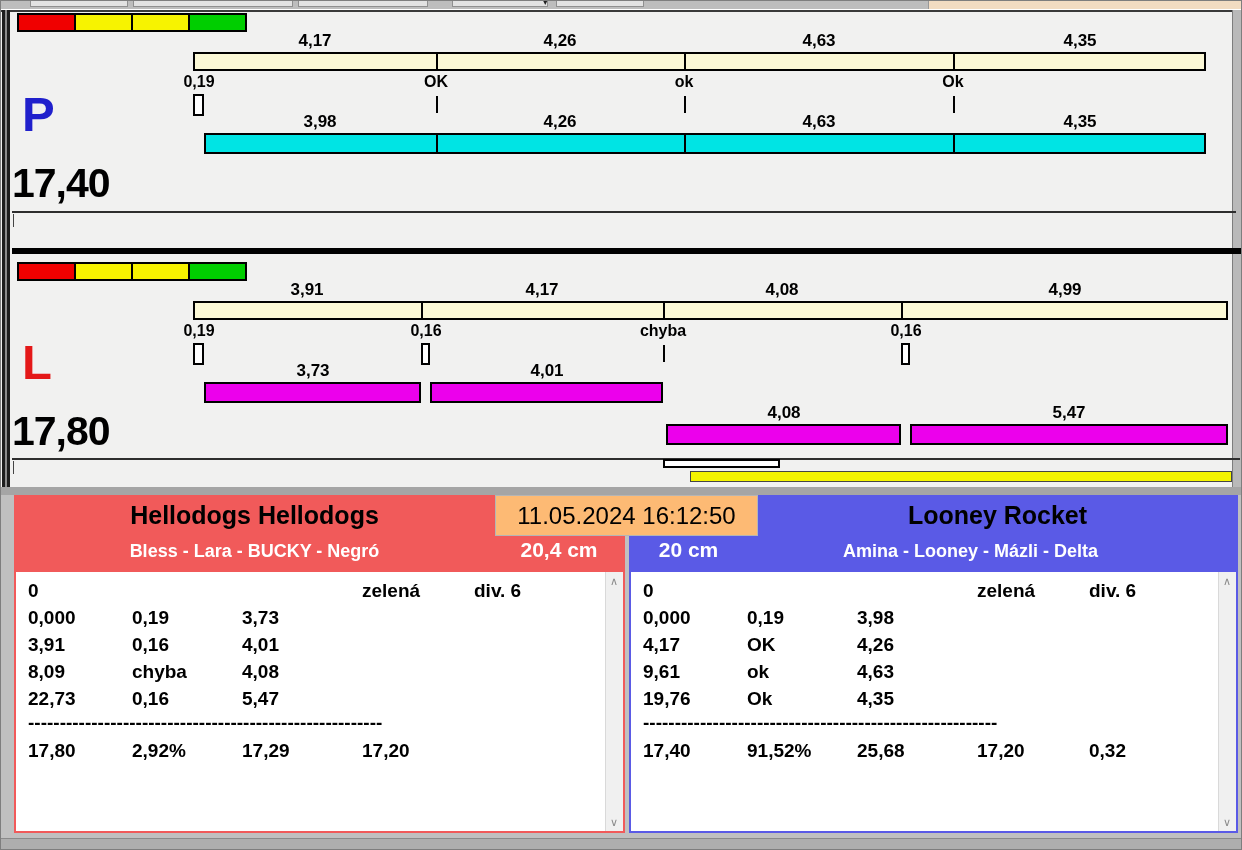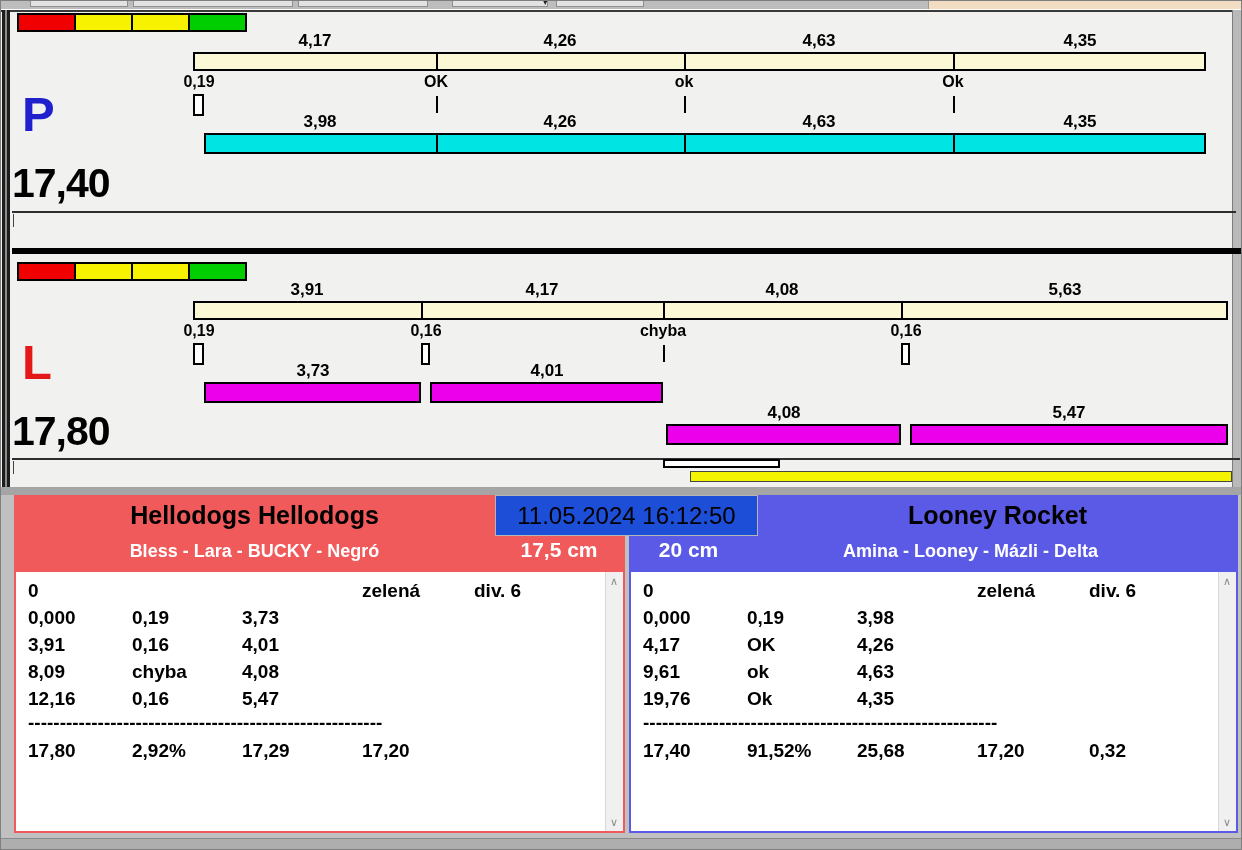--- a/index.html
+++ b/index.html
@@ -28,21 +28,21 @@
   
   .rerun-outline{position:absolute;left:663px;top:459px;width:117px;height:9px;background:#fff;border:2px solid #000;box-sizing:border-box;}
   .rerun-yellow{position:absolute;left:690px;top:471px;width:542px;height:11px;background:#f4f400;border:1px solid #444;box-sizing:border-box;}
   
   .panel{position:absolute;left:0;top:487px;width:1242px;height:363px;background:#c0c0c0;}
   .band{position:absolute;left:0;top:487px;width:1242px;height:8px;background:#a5a5a5;}
   .chead{position:absolute;top:495px;height:75px;}
   .team-title{position:absolute;top:501px;width:481px;text-align:center;font-weight:bold;font-size:25px;color:#000;}
   .team-dogs{position:absolute;top:541px;width:481px;text-align:center;font-weight:bold;font-size:18px;color:#fff;}
   .team-height{position:absolute;top:538px;text-align:center;font-weight:bold;font-size:21px;color:#fff;}
-  .datetime{position:absolute;left:495px;top:495px;width:263px;height:41px;background:#1d4ed8;border:1px solid #b5b5b5;
+  .datetime{position:absolute;left:495px;top:495px;width:263px;height:41px;background:#fdba74;border:1px solid #b5b5b5;
             box-sizing:border-box;text-align:center;line-height:39px;font-size:24px;z-index:5;}
   .list{position:absolute;top:570px;height:263px;background:#fff;box-sizing:border-box;}
   .sbar{position:absolute;right:0;top:0;bottom:0;width:17px;background:#f0f0f0;border-left:1px solid #d9d9d9;}
   .arr{position:absolute;left:0;width:16px;text-align:center;font-size:11px;color:#8a8a8a;line-height:14px;}
   .arr.up{top:2px;}
   .arr.dn{bottom:2px;}
   .bstrip{position:absolute;left:0;top:838px;width:1242px;height:12px;background:#aeaeae;border-top:1px solid #8a8a8a;}
 </style>
 </head>
 <body>
@@ -108,21 +108,21 @@
     <div style="position: absolute; box-sizing: border-box; left: 74px; top: 3px; width: 59px; height: 19px; background: rgb(247, 243, 0); border: 2px solid rgb(0, 0, 0);"></div>
     <div style="position: absolute; box-sizing: border-box; left: 131px; top: 3px; width: 59px; height: 19px; background: rgb(247, 243, 0); border: 2px solid rgb(0, 0, 0);"></div>
     <div style="position: absolute; box-sizing: border-box; left: 188px; top: 3px; width: 59px; height: 19px; background: rgb(0, 206, 0); border: 2px solid rgb(0, 0, 0);"></div>
     <div style="position: absolute; box-sizing: border-box; left: 193px; top: 42px; width: 1035px; height: 19px; background: rgb(251, 248, 214); border: 2px solid rgb(0, 0, 0);"></div>
     <div style="position: absolute; box-sizing: border-box; left: 421px; top: 42px; width: 2px; height: 19px; background: rgb(0, 0, 0);"></div>
     <div style="position: absolute; box-sizing: border-box; left: 663px; top: 42px; width: 2px; height: 19px; background: rgb(0, 0, 0);"></div>
     <div style="position: absolute; box-sizing: border-box; left: 901px; top: 42px; width: 2px; height: 19px; background: rgb(0, 0, 0);"></div>
     <div style="position: absolute; box-sizing: border-box; left: 262px; top: 21px; width: 90px; text-align: center; font: bold 17px &quot;Liberation Sans&quot;, &quot;DejaVu Sans&quot;, sans-serif;">3,91</div>
     <div style="position: absolute; box-sizing: border-box; left: 497px; top: 21px; width: 90px; text-align: center; font: bold 17px &quot;Liberation Sans&quot;, &quot;DejaVu Sans&quot;, sans-serif;">4,17</div>
     <div style="position: absolute; box-sizing: border-box; left: 737px; top: 21px; width: 90px; text-align: center; font: bold 17px &quot;Liberation Sans&quot;, &quot;DejaVu Sans&quot;, sans-serif;">4,08</div>
-    <div style="position: absolute; box-sizing: border-box; left: 1020px; top: 21px; width: 90px; text-align: center; font: bold 17px &quot;Liberation Sans&quot;, &quot;DejaVu Sans&quot;, sans-serif;">5,63</div>
+    <div style="position: absolute; box-sizing: border-box; left: 1020px; top: 21px; width: 90px; text-align: center; font: bold 17px &quot;Liberation Sans&quot;, &quot;DejaVu Sans&quot;, sans-serif;">4,99</div>
     <div style="position: absolute; box-sizing: border-box; left: 154px; top: 63px; width: 90px; text-align: center; font: bold 16px &quot;Liberation Sans&quot;, &quot;DejaVu Sans&quot;, sans-serif;">0,19</div>
     <div style="position: absolute; box-sizing: border-box; left: 193px; top: 84px; width: 11px; height: 22px; background: rgb(255, 255, 255); border: 2px solid rgb(0, 0, 0);"></div>
     <div style="position: absolute; box-sizing: border-box; left: 381px; top: 63px; width: 90px; text-align: center; font: bold 16px &quot;Liberation Sans&quot;, &quot;DejaVu Sans&quot;, sans-serif;">0,16</div>
     <div style="position: absolute; box-sizing: border-box; left: 421px; top: 84px; width: 9px; height: 22px; background: rgb(255, 255, 255); border: 2px solid rgb(0, 0, 0);"></div>
     <div style="position: absolute; box-sizing: border-box; left: 618px; top: 63px; width: 90px; text-align: center; font: bold 16px &quot;Liberation Sans&quot;, &quot;DejaVu Sans&quot;, sans-serif;">chyba</div>
     <div style="position: absolute; box-sizing: border-box; left: 663px; top: 86px; width: 2px; height: 17px; background: rgb(0, 0, 0);"></div>
     <div style="position: absolute; box-sizing: border-box; left: 861px; top: 63px; width: 90px; text-align: center; font: bold 16px &quot;Liberation Sans&quot;, &quot;DejaVu Sans&quot;, sans-serif;">0,16</div>
     <div style="position: absolute; box-sizing: border-box; left: 901px; top: 84px; width: 9px; height: 22px; background: rgb(255, 255, 255); border: 2px solid rgb(0, 0, 0);"></div>
     <div style="position: absolute; box-sizing: border-box; left: 204px; top: 123px; width: 217px; height: 21px; background: rgb(236, 0, 236); border: 2px solid rgb(0, 0, 0);"></div>
     <div style="position: absolute; box-sizing: border-box; left: 268px; top: 102px; width: 90px; text-align: center; font: bold 17px &quot;Liberation Sans&quot;, &quot;DejaVu Sans&quot;, sans-serif;">3,73</div>
@@ -142,21 +142,21 @@
 <div class="rerun-yellow"></div>
 
 <div class="panel"></div>
 <div class="band"></div>
 
 <div class="chead" style="left: 14px; width: 611px; background: rgb(241, 90, 90);"></div>
 <div class="chead" style="left: 629px; width: 609px; background: rgb(90, 90, 230);"></div>
 
 <div class="team-title" style="left:14px;">Hellodogs Hellodogs</div>
 <div class="team-dogs" style="left:14px;">Bless - Lara - BUCKY - Negró</div>
-<div class="team-height" style="left:498px;width:122px;">17,5 cm</div>
+<div class="team-height" style="left:498px;width:122px;">20,4 cm</div>
 
 <div class="team-title" style="left:757px;">Looney Rocket</div>
 <div class="team-dogs" style="left:730px;">Amina - Looney - Mázli - Delta</div>
 <div class="team-height" style="left:631px;width:115px;">20 cm</div>
 
 <div class="datetime">11.05.2024 16:12:50</div>
 
 <div class="list" id="log-0" style="left: 14px; width: 611px; border: 2px solid rgb(241, 90, 90);">
   <div class="sbar">
     <span class="arr up">∧</span>
@@ -167,21 +167,21 @@
     <span style="position: absolute; left: 458px; top: 8px; font: bold 19px &quot;Liberation Sans&quot;, &quot;DejaVu Sans&quot;, sans-serif; white-space: pre;">div. 6</span>
     <span style="position: absolute; left: 12px; top: 35px; font: bold 19px &quot;Liberation Sans&quot;, &quot;DejaVu Sans&quot;, sans-serif; white-space: pre;">0,000</span>
     <span style="position: absolute; left: 116px; top: 35px; font: bold 19px &quot;Liberation Sans&quot;, &quot;DejaVu Sans&quot;, sans-serif; white-space: pre;">0,19</span>
     <span style="position: absolute; left: 226px; top: 35px; font: bold 19px &quot;Liberation Sans&quot;, &quot;DejaVu Sans&quot;, sans-serif; white-space: pre;">3,73</span>
     <span style="position: absolute; left: 12px; top: 62px; font: bold 19px &quot;Liberation Sans&quot;, &quot;DejaVu Sans&quot;, sans-serif; white-space: pre;">3,91</span>
     <span style="position: absolute; left: 116px; top: 62px; font: bold 19px &quot;Liberation Sans&quot;, &quot;DejaVu Sans&quot;, sans-serif; white-space: pre;">0,16</span>
     <span style="position: absolute; left: 226px; top: 62px; font: bold 19px &quot;Liberation Sans&quot;, &quot;DejaVu Sans&quot;, sans-serif; white-space: pre;">4,01</span>
     <span style="position: absolute; left: 12px; top: 89px; font: bold 19px &quot;Liberation Sans&quot;, &quot;DejaVu Sans&quot;, sans-serif; white-space: pre;">8,09</span>
     <span style="position: absolute; left: 116px; top: 89px; font: bold 19px &quot;Liberation Sans&quot;, &quot;DejaVu Sans&quot;, sans-serif; white-space: pre;">chyba</span>
     <span style="position: absolute; left: 226px; top: 89px; font: bold 19px &quot;Liberation Sans&quot;, &quot;DejaVu Sans&quot;, sans-serif; white-space: pre;">4,08</span>
-    <span style="position: absolute; left: 12px; top: 116px; font: bold 19px &quot;Liberation Sans&quot;, &quot;DejaVu Sans&quot;, sans-serif; white-space: pre;">12,16</span>
+    <span style="position: absolute; left: 12px; top: 116px; font: bold 19px &quot;Liberation Sans&quot;, &quot;DejaVu Sans&quot;, sans-serif; white-space: pre;">22,73</span>
     <span style="position: absolute; left: 116px; top: 116px; font: bold 19px &quot;Liberation Sans&quot;, &quot;DejaVu Sans&quot;, sans-serif; white-space: pre;">0,16</span>
     <span style="position: absolute; left: 226px; top: 116px; font: bold 19px &quot;Liberation Sans&quot;, &quot;DejaVu Sans&quot;, sans-serif; white-space: pre;">5,47</span>
     <span style="position: absolute; left: 12px; top: 140px; font: bold 19px &quot;Liberation Sans&quot;, &quot;DejaVu Sans&quot;, sans-serif; white-space: pre;">--------------------------------------------------------</span>
     <span style="position: absolute; left: 12px; top: 168px; font: bold 19px &quot;Liberation Sans&quot;, &quot;DejaVu Sans&quot;, sans-serif; white-space: pre;">17,80</span>
     <span style="position: absolute; left: 116px; top: 168px; font: bold 19px &quot;Liberation Sans&quot;, &quot;DejaVu Sans&quot;, sans-serif; white-space: pre;">2,92%</span>
     <span style="position: absolute; left: 226px; top: 168px; font: bold 19px &quot;Liberation Sans&quot;, &quot;DejaVu Sans&quot;, sans-serif; white-space: pre;">17,29</span>
     <span style="position: absolute; left: 346px; top: 168px; font: bold 19px &quot;Liberation Sans&quot;, &quot;DejaVu Sans&quot;, sans-serif; white-space: pre;">17,20</span>
   </div>
 <div class="list" id="log-1" style="left: 629px; width: 609px; border: 2px solid rgb(90, 90, 230);">
   <div class="sbar">

